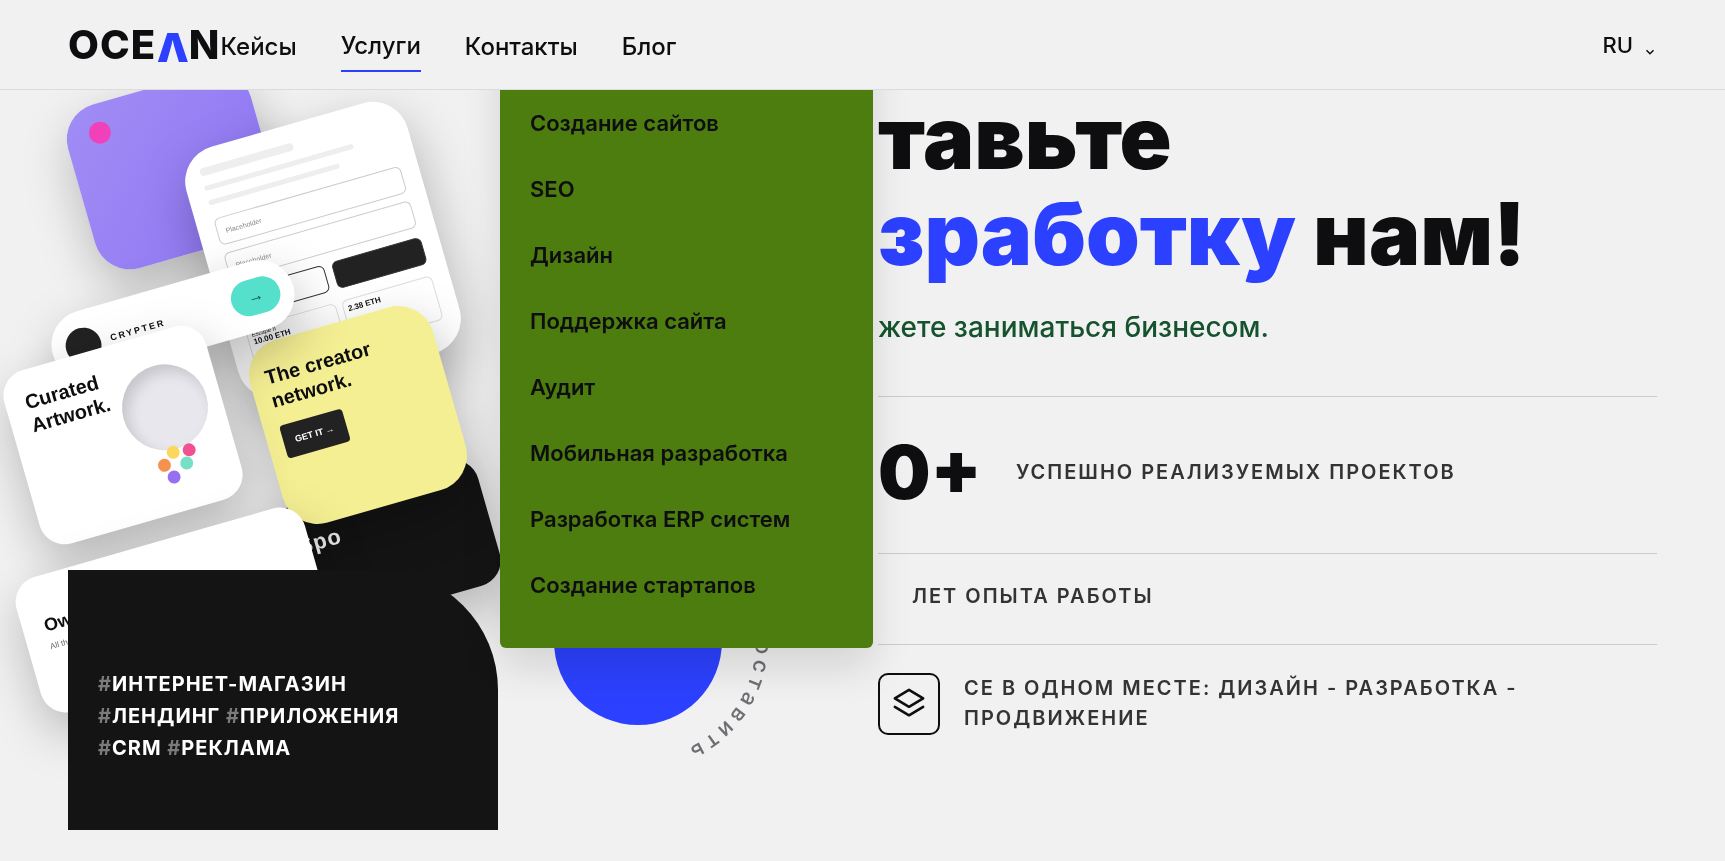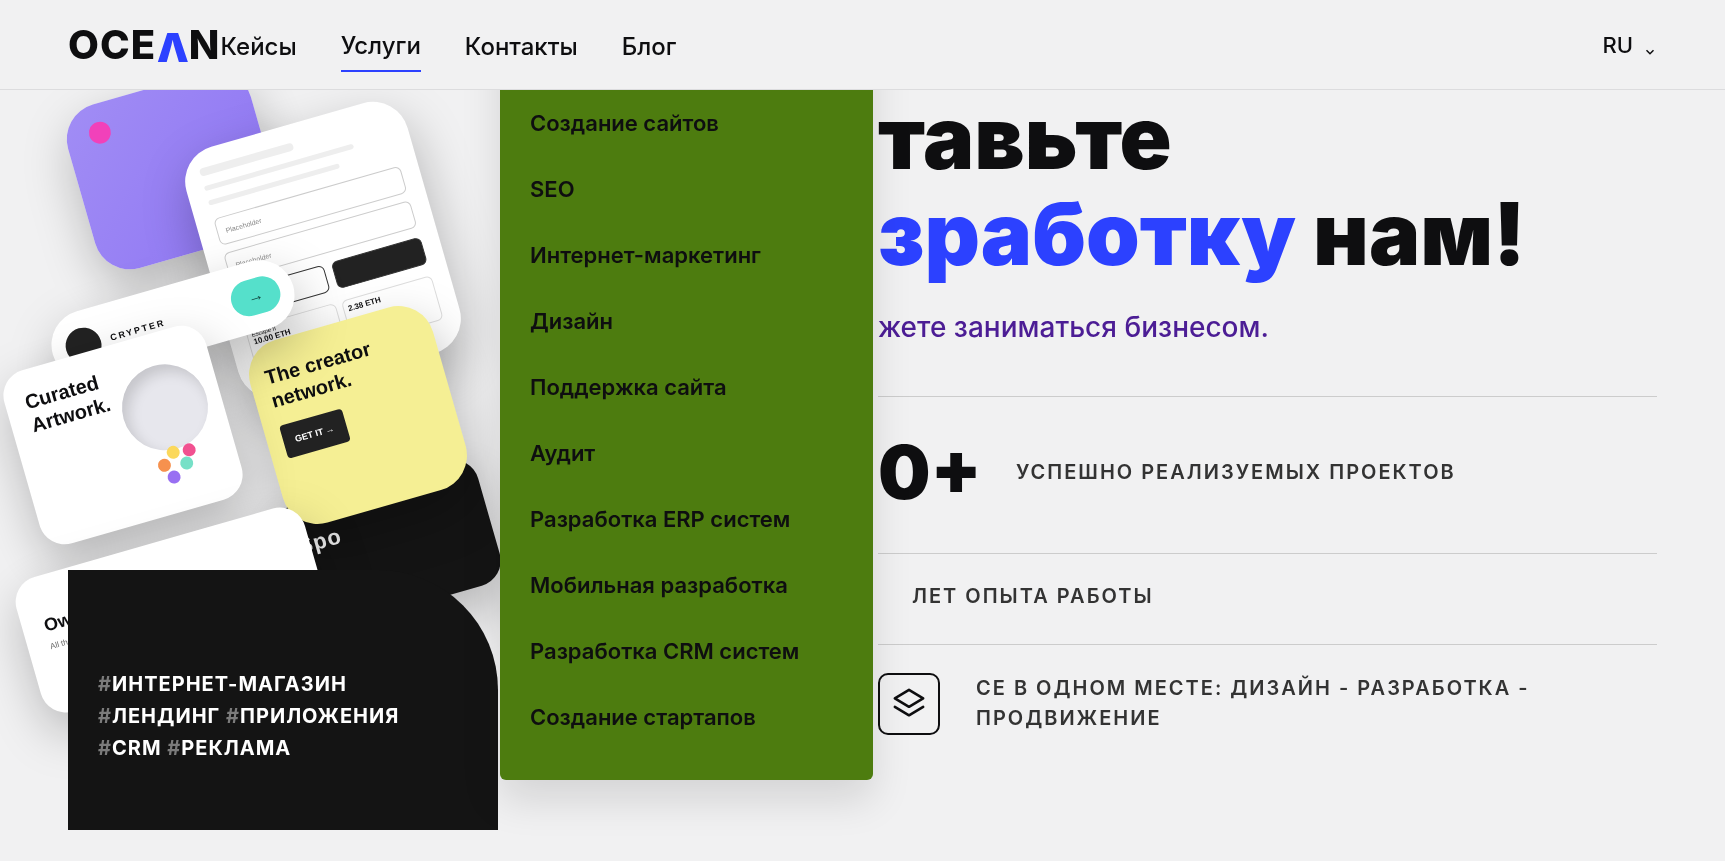--- a/index.html
+++ b/index.html
@@ -235,35 +235,35 @@
   
   .hero-right{
     flex:1;
     padding-top: 0;
   }
   .hero-title{
     font-size:86px;font-weight:900;line-height:96px;margin-top:0;
   }
   .hero-title .accent{color:#2c41ff;}
   .hero-sub{
-    font-size:28px;font-weight:500;margin-top:28px;color:#4c1d95;
+    font-size:28px;font-weight:500;margin-top:28px;color:#14532d;
   }
   .stat{
     border-top:1px solid #ccc;
     padding: 30px 0 10px;
     display:flex;align-items:center;gap:34px;
   }
   .stat:first-of-type{margin-top:52px;}
   .stat .num{font-size:74px;font-weight:900;}
   .stat .lbl{font-size:20px;letter-spacing:2px;font-weight:600;color:#333;text-transform:uppercase;}
   .feat{
     border-top:1px solid #ccc;
     margin-top:26px;
     padding-top:28px;
-    display:flex;align-items:flex-start;gap:36px;
+    display:flex;align-items:flex-start;gap:24px;
   }
   .feat .icon-box{
     width:62px;height:62px;border:2px solid #0e0e10;border-radius:10px;
     display:flex;align-items:center;justify-content:center;flex:0 0 auto;
   }
   .feat .icon-box svg{width:34px;height:34px;}
   .feat .txt{font-size:20px;letter-spacing:2px;font-weight:600;color:#333;line-height:30px;}
 </style>
 </head>
 <body>
@@ -288,27 +288,25 @@
             <polyline points="6 9 12 15 18 9"></polyline>
           </svg>
       </span>
     </div>
   </div>
 </header>
 
 <div class="nav-dropdown">
   <div class="dd-item">Создание сайтов</div>
   <div class="dd-item">SEO</div>
-  <div class="dd-item">Интернет-маркетинг</div>
   <div class="dd-item">Дизайн</div>
   <div class="dd-item">Поддержка сайта</div>
   <div class="dd-item">Аудит</div>
+  <div class="dd-item">Мобильная разработка</div>
   <div class="dd-item">Разработка ERP систем</div>
-  <div class="dd-item">Мобильная разработка</div>
-  <div class="dd-item">Разработка CRM систем</div>
   <div class="dd-item">Создание стартапов</div>
 </div>
 
 <section class="hero">
 
   <div class="hero-left">
     <div class="mockups">
       <div class="card card1"></div>
       <div class="card card2">
         <div class="line" style="width:50%"></div>

